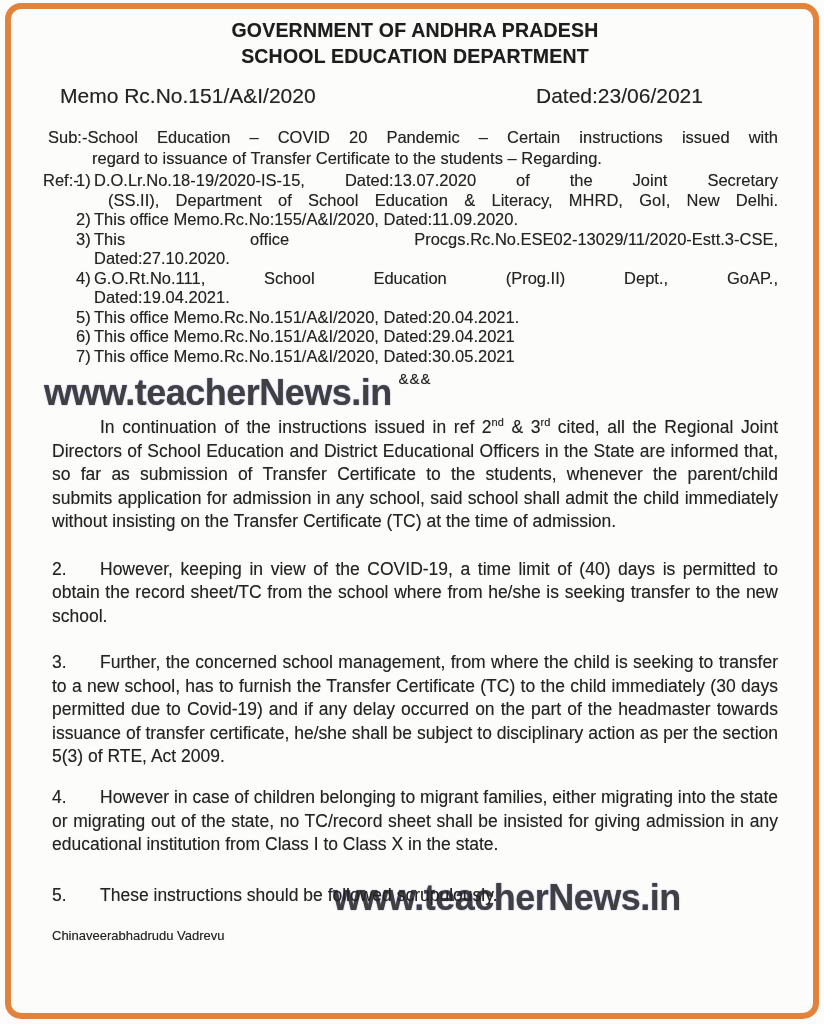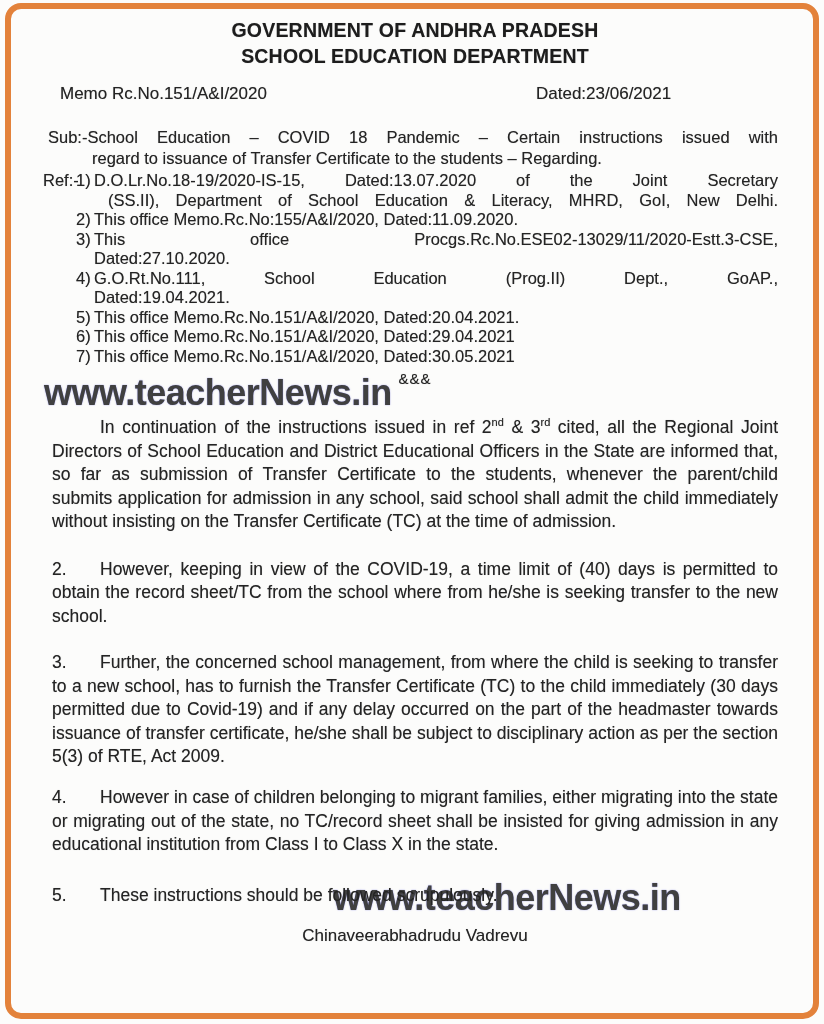--- a/index.html
+++ b/index.html
@@ -11,21 +11,21 @@
     position:absolute; left:5px; top:3px; right:5px; bottom:5px;
     border:6px solid #E3823B; border-radius:16px; pointer-events:none;
   }
   .content {
     position:absolute; left:52px; top:0; width:726px;
     text-shadow:0 0 0.7px rgba(40,40,40,0.45);
   }
   .header { margin-top:17px; text-align:center; font-weight:bold;
             font-size:19.5px; line-height:26px; letter-spacing:0.2px; color:#1d1d1d; }
   .memo-row { position:relative; margin-top:15px; padding-left:8px;
-              font-size:17px; height:22px; }
+              font-size:21px; height:22px; }
   .memo-date { position:absolute; left:484px; top:0; }
 
   .sub-wrap { margin-top:21px; font-size:16.5px; line-height:20.5px; margin-left:-4px; }
   .l-stretch { text-align:justify; text-align-last:justify; }
   .sub-l1 { padding-left:44px; text-indent:-44px; }
   .sub-l2 { padding-left:44px; }
 
   .refs { margin-top:3px; font-size:16.5px; line-height:19.5px; }
   .ref-row { display:flex; margin-left:-9px; }
   .ref-label { width:33px; flex:none; }
@@ -37,21 +37,21 @@
 
   .bpara { text-align:justify; font-size:17.5px; line-height:23.5px; }
   .p1 { margin-top:29px; text-indent:48px; }
   .p2 { margin-top:24px; }
   .p3 { margin-top:23px; }
   .p4 { margin-top:14px; }
   .p5 { margin-top:27px; text-align:left; }
   .pnum { display:inline-block; width:48px; }
   sup { font-size:11px; vertical-align:super; line-height:0; }
 
-  .signature { margin-top:15px; text-align:center; font-size:17px; line-height:21.5px; }
+  .signature { margin-top:15px; font-size:13px; line-height:21.5px; }
 
   .wm {
     position:absolute; font-weight:bold; font-size:36px; letter-spacing:-0.5px;
     color:#404040; white-space:nowrap;
     text-shadow:0 0 1.3px rgba(39,39,199,0.6);
   }
   .wm1 { left:44px; top:372px; }
   .wm2 { left:333px; top:877px; }
 </style>
 </head>
@@ -69,21 +69,21 @@
       <div>GOVERNMENT OF ANDHRA PRADESH</div>
       <div>SCHOOL EDUCATION DEPARTMENT</div>
     </div>
 
     <div class="memo-row">
       <span>Memo Rc.No.151/A&amp;I/2020</span>
       <span class="memo-date">Dated:23/06/2021</span>
     </div>
 
     <div class="sub-wrap">
-      <div class="sub-l1 l-stretch">Sub:-School Education – COVID 18 Pandemic – Certain instructions issued with</div>
+      <div class="sub-l1 l-stretch">Sub:-School Education – COVID 20 Pandemic – Certain instructions issued with</div>
       <div class="sub-l2">regard to issuance of Transfer Certificate to the students  – Regarding.</div>
     </div>
 
     <div class="refs">
       <div class="ref-row">
         <span class="ref-label">Ref:-</span>
         <span class="ref-num">1)</span>
         <span class="ref-body">
           <div class="rl l-stretch">D.O.Lr.No.18-19/2020-IS-15, Dated:13.07.2020 of the Joint Secretary</div>
           <div class="rl l-stretch ind">(SS.II), Department of School Education &amp; Literacy, MHRD, GoI, New Delhi.</div>

